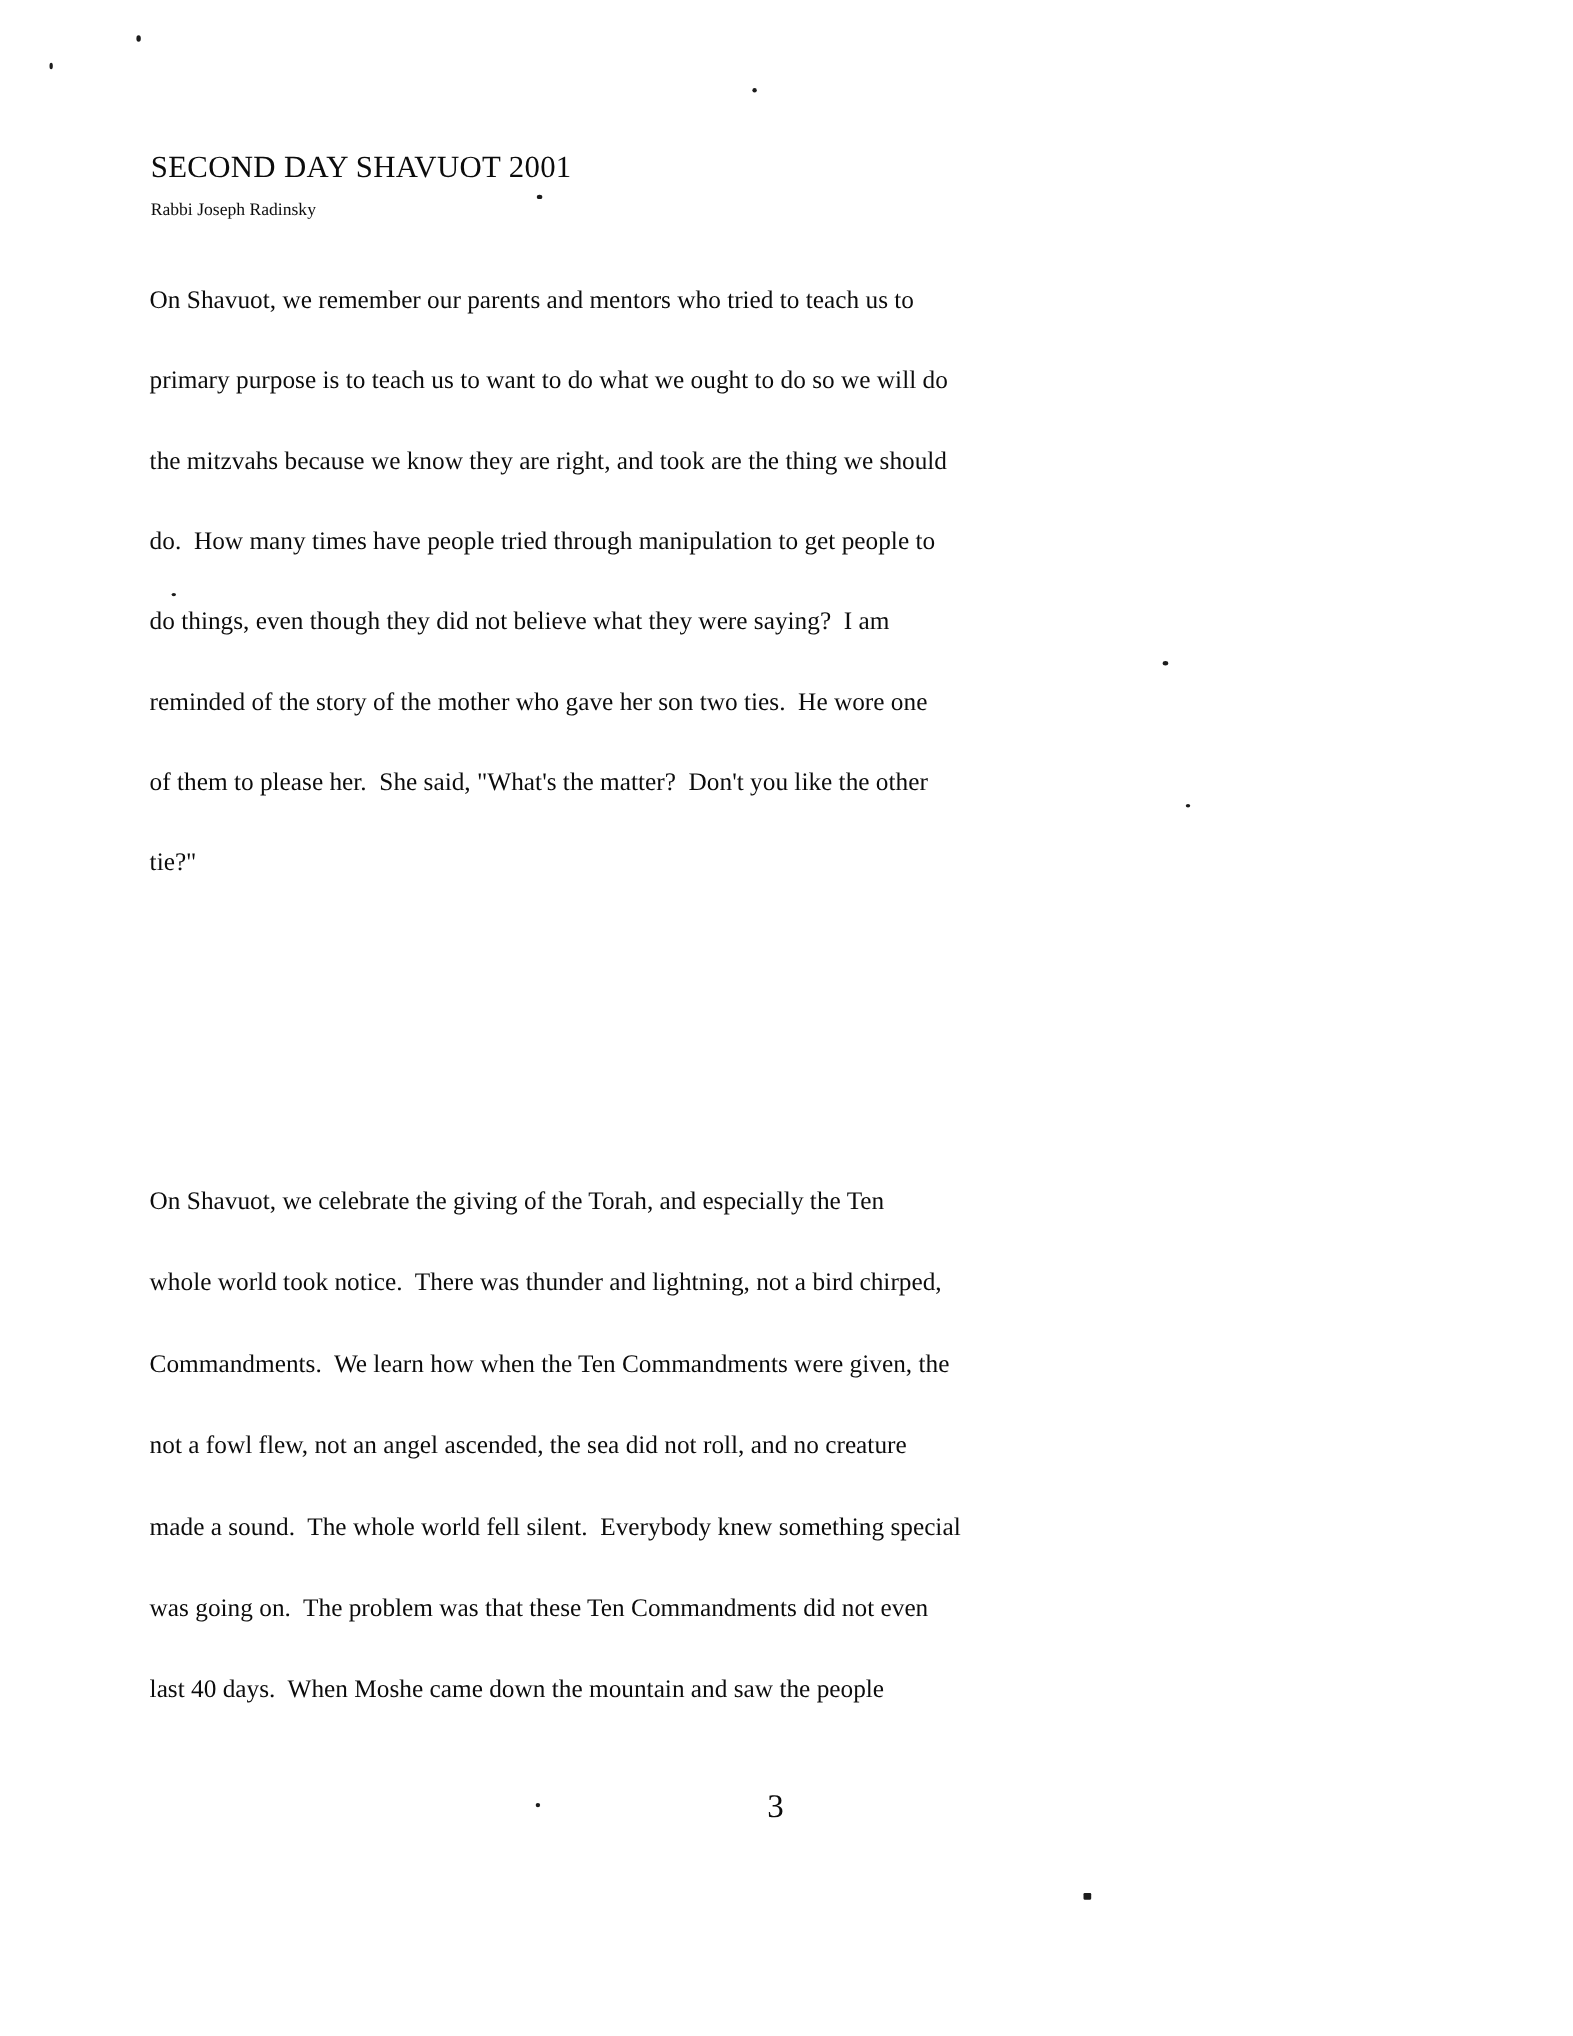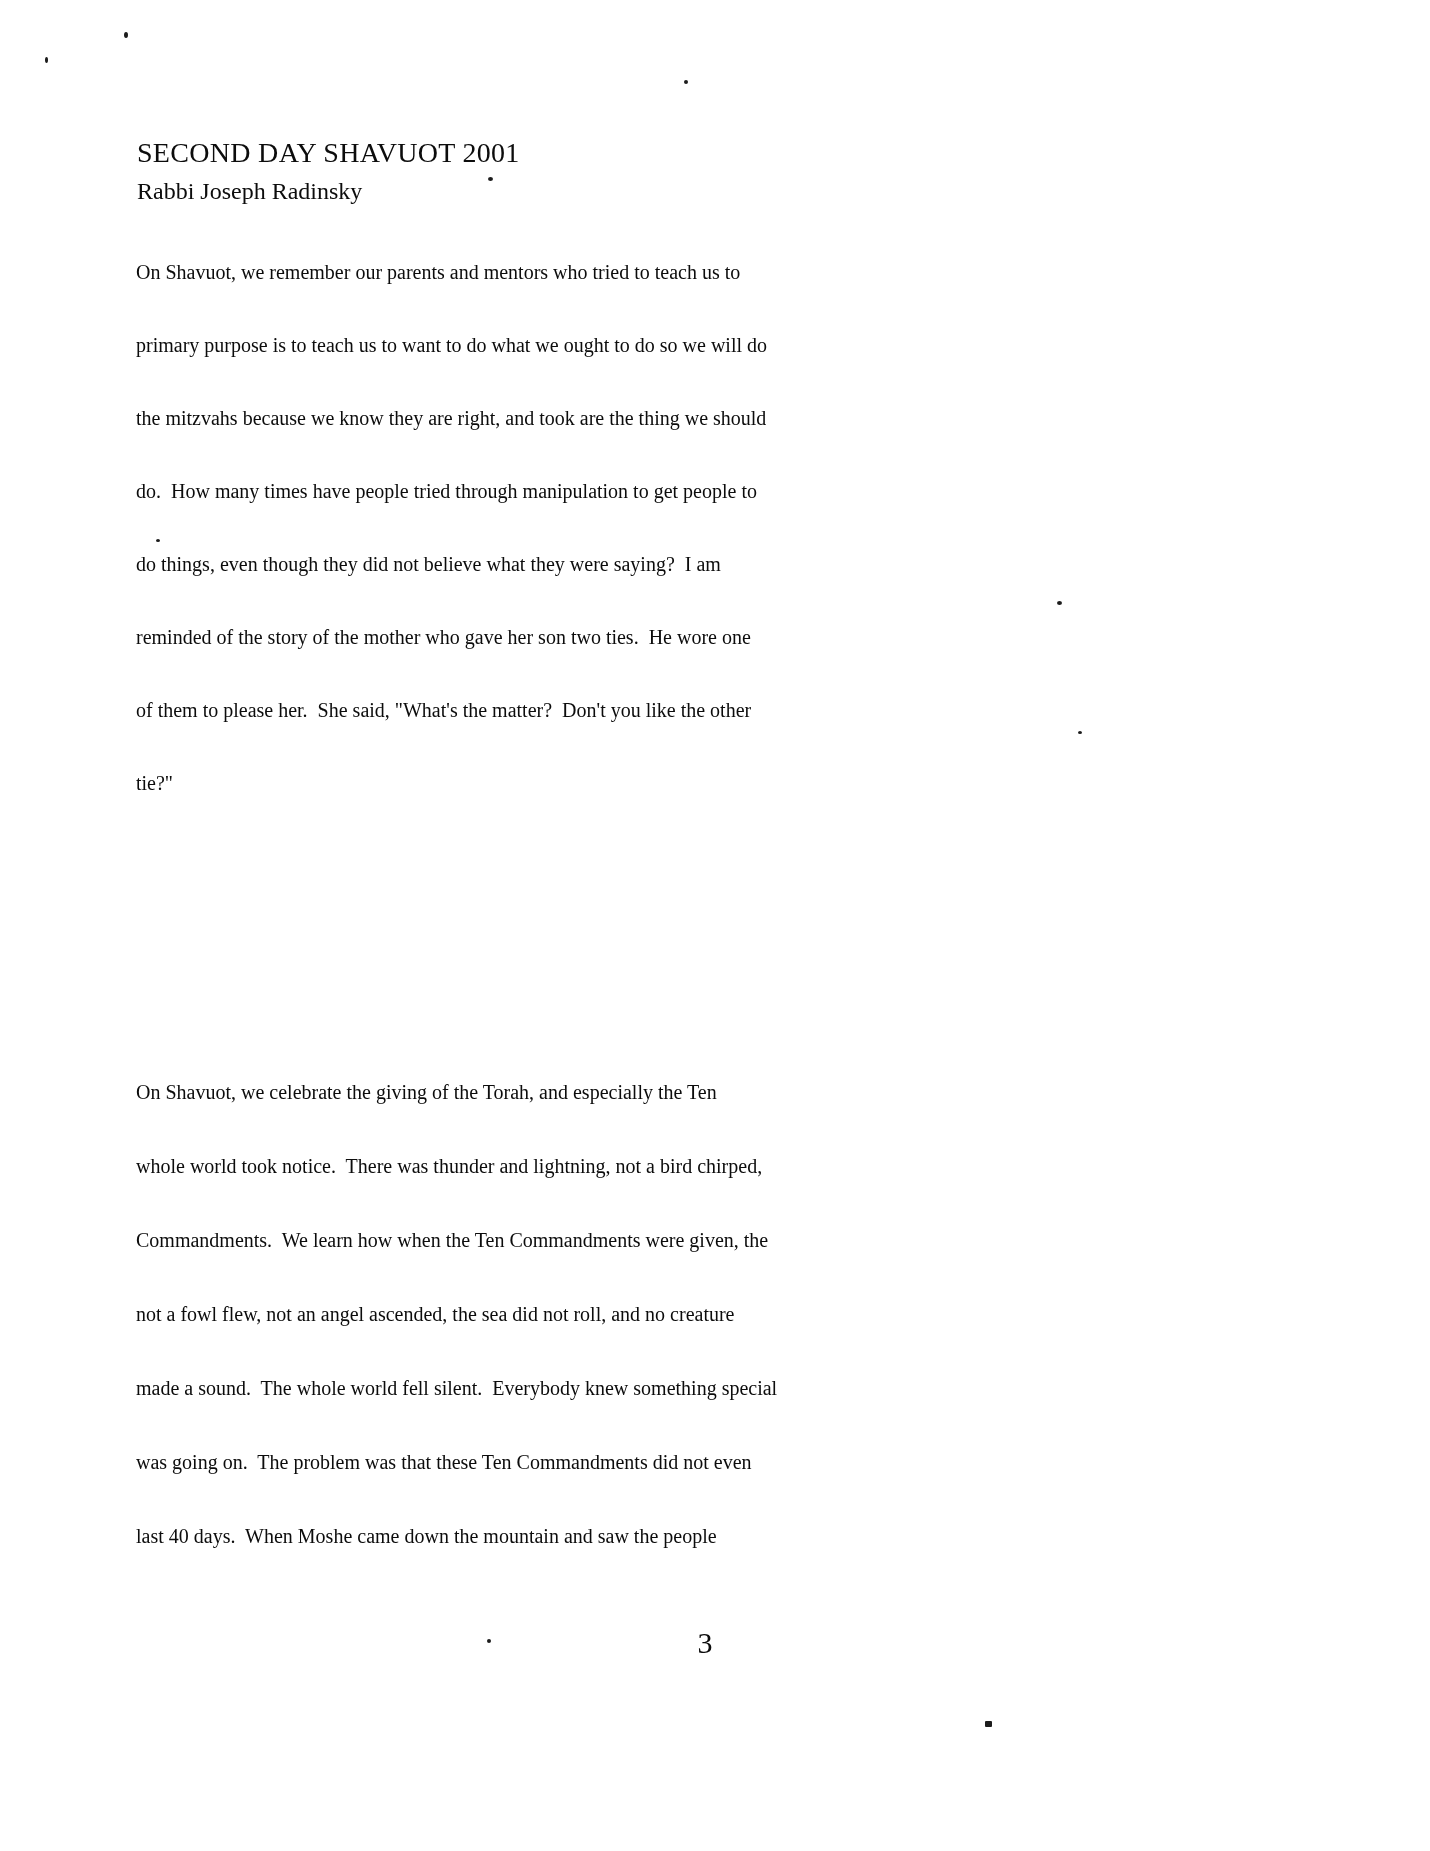--- a/index.html
+++ b/index.html
@@ -25,39 +25,39 @@
     left: 137px;
     top: 134px;
   }
   .doc-title {
     font-size: 28px;
     line-height: 38px;
     white-space: pre;
     letter-spacing: 0.3px;
   }
   .doc-author {
-    font-size: 24px;
+    font-size: 16px;
     line-height: 38px;
     white-space: pre;
   }
   .para {
     position: absolute;
     left: 136px;
   }
   .para-1 {
     top: 236px;
     line-height: 73px;
   }
   .para-2 {
     top: 1055px;
     line-height: 74px;
   }
   .line {
     white-space: pre;
-    font-size: 20px;
+    font-size: 23px;
   }
   .page-number {
     position: absolute;
     left: 640px;
     top: 1626px;
     width: 130px;
     text-align: center;
     font-size: 30px;
   }
   .speck {

